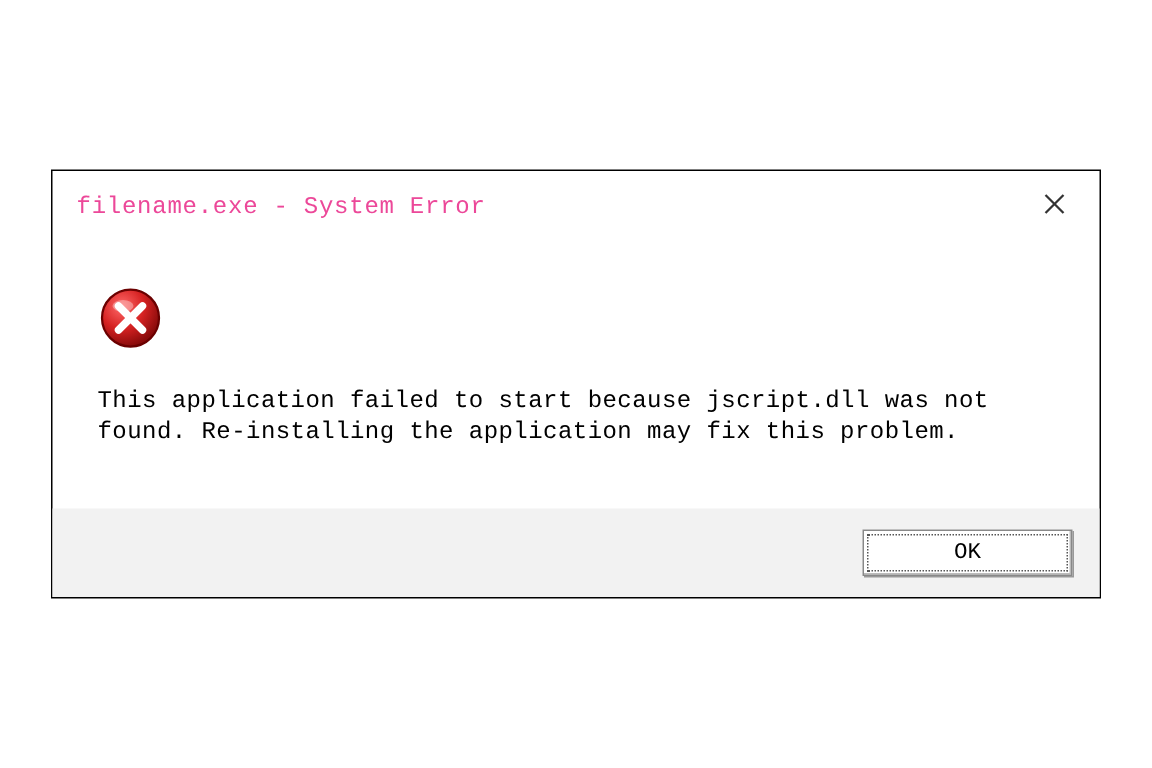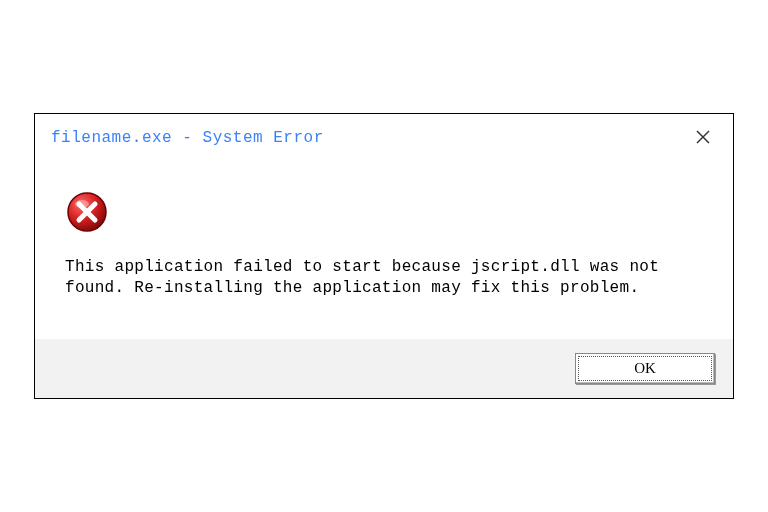--- a/index.html
+++ b/index.html
@@ -25,21 +25,21 @@
       flex-direction: column;
     }
     .titlebar {
       display: flex;
       align-items: center;
       justify-content: space-between;
       padding: 12px 16px 8px 16px;
     }
     .titlebar-title {
       font-size: 16px;
-      color: #3b82f6;
+      color: #ec4899;
       letter-spacing: 0.5px;
     }
     .close-btn {
       font-size: 20px;
       line-height: 1;
       color: #333;
       cursor: pointer;
       padding: 2px 6px;
       user-select: none;
       font-family: Arial, sans-serif;
@@ -64,21 +64,21 @@
     .footer {
       background: #f2f2f2;
       border-top: 0;
       padding: 14px 18px;
       display: flex;
       justify-content: flex-end;
     }
     .ok-btn {
       min-width: 140px;
       padding: 6px 0;
-      font-family: Liberation Serif, serif;
+      font-family: Liberation Mono, monospace;
       font-size: 15px;
       text-align: center;
       background: #fff;
       border: 1px solid #888;
       outline: 1px dotted #555;
       outline-offset: -4px;
       box-shadow: inset -1px -1px 0 #bbb, inset 1px 1px 0 #fff, 1px 1px 0 #999;
       cursor: pointer;
       user-select: none;
     }

